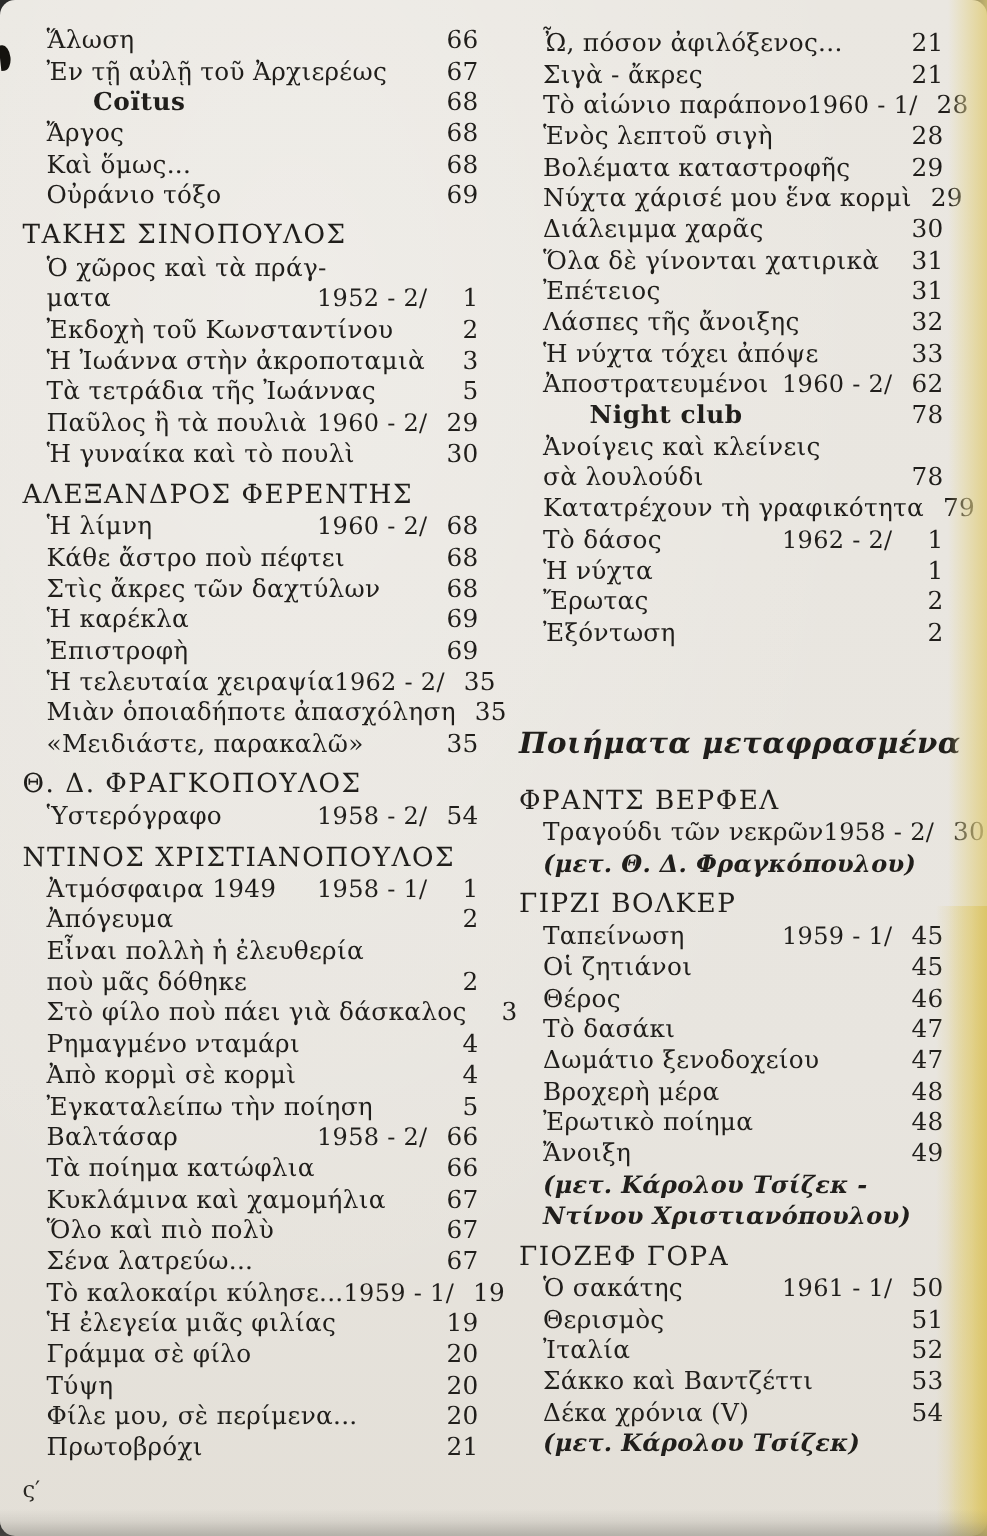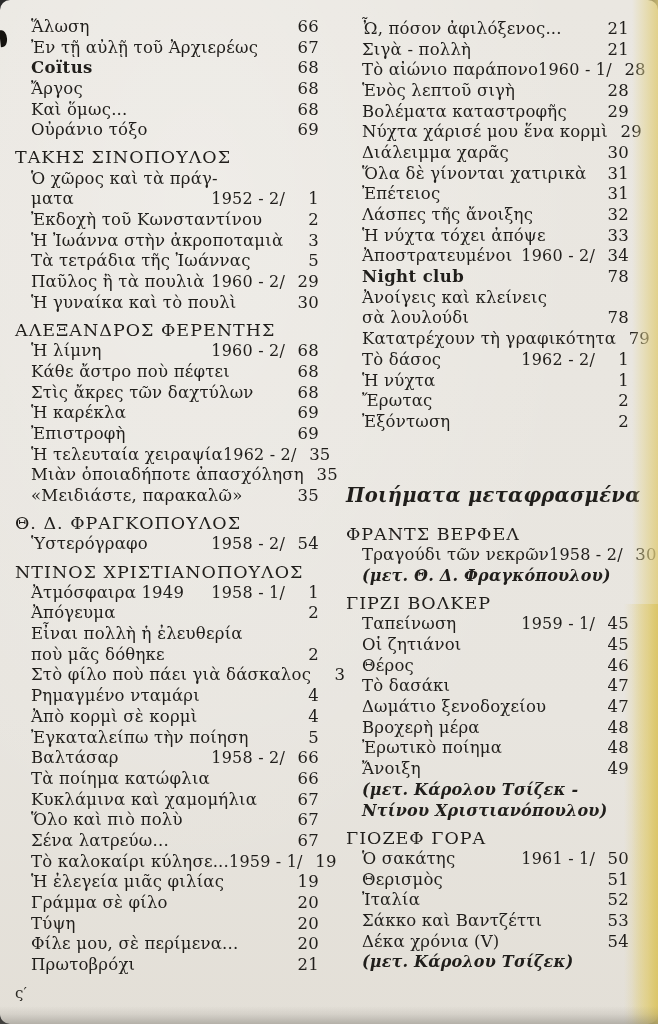--- a/index.html
+++ b/index.html
@@ -39,21 +39,21 @@
     transform:rotate(-6deg);
   }
   .col{position:absolute;}
   .col-left{left:15px;top:16px;width:304px;}
   .col-right{left:346px;top:18px;width:283px;}
   .row{height:20.7px;display:flex;align-items:center;white-space:nowrap;}
   .entry{padding-left:16px;font-size:16.5px;letter-spacing:.2px;}
   .entry .t{flex:1 1 auto;overflow:visible;}
   .entry .i{margin-right:10px;font-size:16px;}
   .entry .p{min-width:24px;text-align:right;font-size:16.5px;}
-  .entry.em .t{font-weight:bold;letter-spacing:.4px;}
+  .entry.em .t{font-weight:bold;letter-spacing:.4px;margin-left:31px;}
   .author-heading{
     font-size:17.5px;letter-spacing:1px;margin-top:7px;
     font-weight:500;
   }
   .section-heading-italic{
     font-style:italic;font-weight:bold;font-size:19.5px;
     margin-top:52px;margin-bottom:16px;letter-spacing:.3px;
     height:24px;
   }
   .translator-note{
@@ -281,21 +281,21 @@
     <span class="p">21</span>
   </div>
     </div>
   <div class="col col-right">
       <div class="row entry">
     <span class="t">Ὦ, πόσον ἀφιλόξενος...</span>
     <span class="i"></span>
     <span class="p">21</span>
   </div>
       <div class="row entry">
-    <span class="t">Σιγὰ - πολλὴ</span>
+    <span class="t">Σιγὰ - ἄκρες</span>
     <span class="i"></span>
     <span class="p">21</span>
   </div>
       <div class="row entry">
     <span class="t">Τὸ αἰώνιο παράπονο</span>
     <span class="i">1960 - 1/</span>
     <span class="p">28</span>
   </div>
       <div class="row entry">
     <span class="t">Ἑνὸς λεπτοῦ σιγὴ</span>
@@ -333,21 +333,21 @@
     <span class="p">32</span>
   </div>
       <div class="row entry">
     <span class="t">Ἡ νύχτα τόχει ἀπόψε</span>
     <span class="i"></span>
     <span class="p">33</span>
   </div>
       <div class="row entry">
     <span class="t">Ἀποστρατευμένοι</span>
     <span class="i">1960 - 2/</span>
-    <span class="p">34</span>
+    <span class="p">62</span>
   </div>
       <div class="row entry em">
     <span class="t">Night club</span>
     <span class="i"></span>
     <span class="p">78</span>
   </div>
       <div class="row entry">
     <span class="t">Ἀνοίγεις καὶ κλείνεις</span>
     <span class="i"></span>
     <span class="p"></span>

